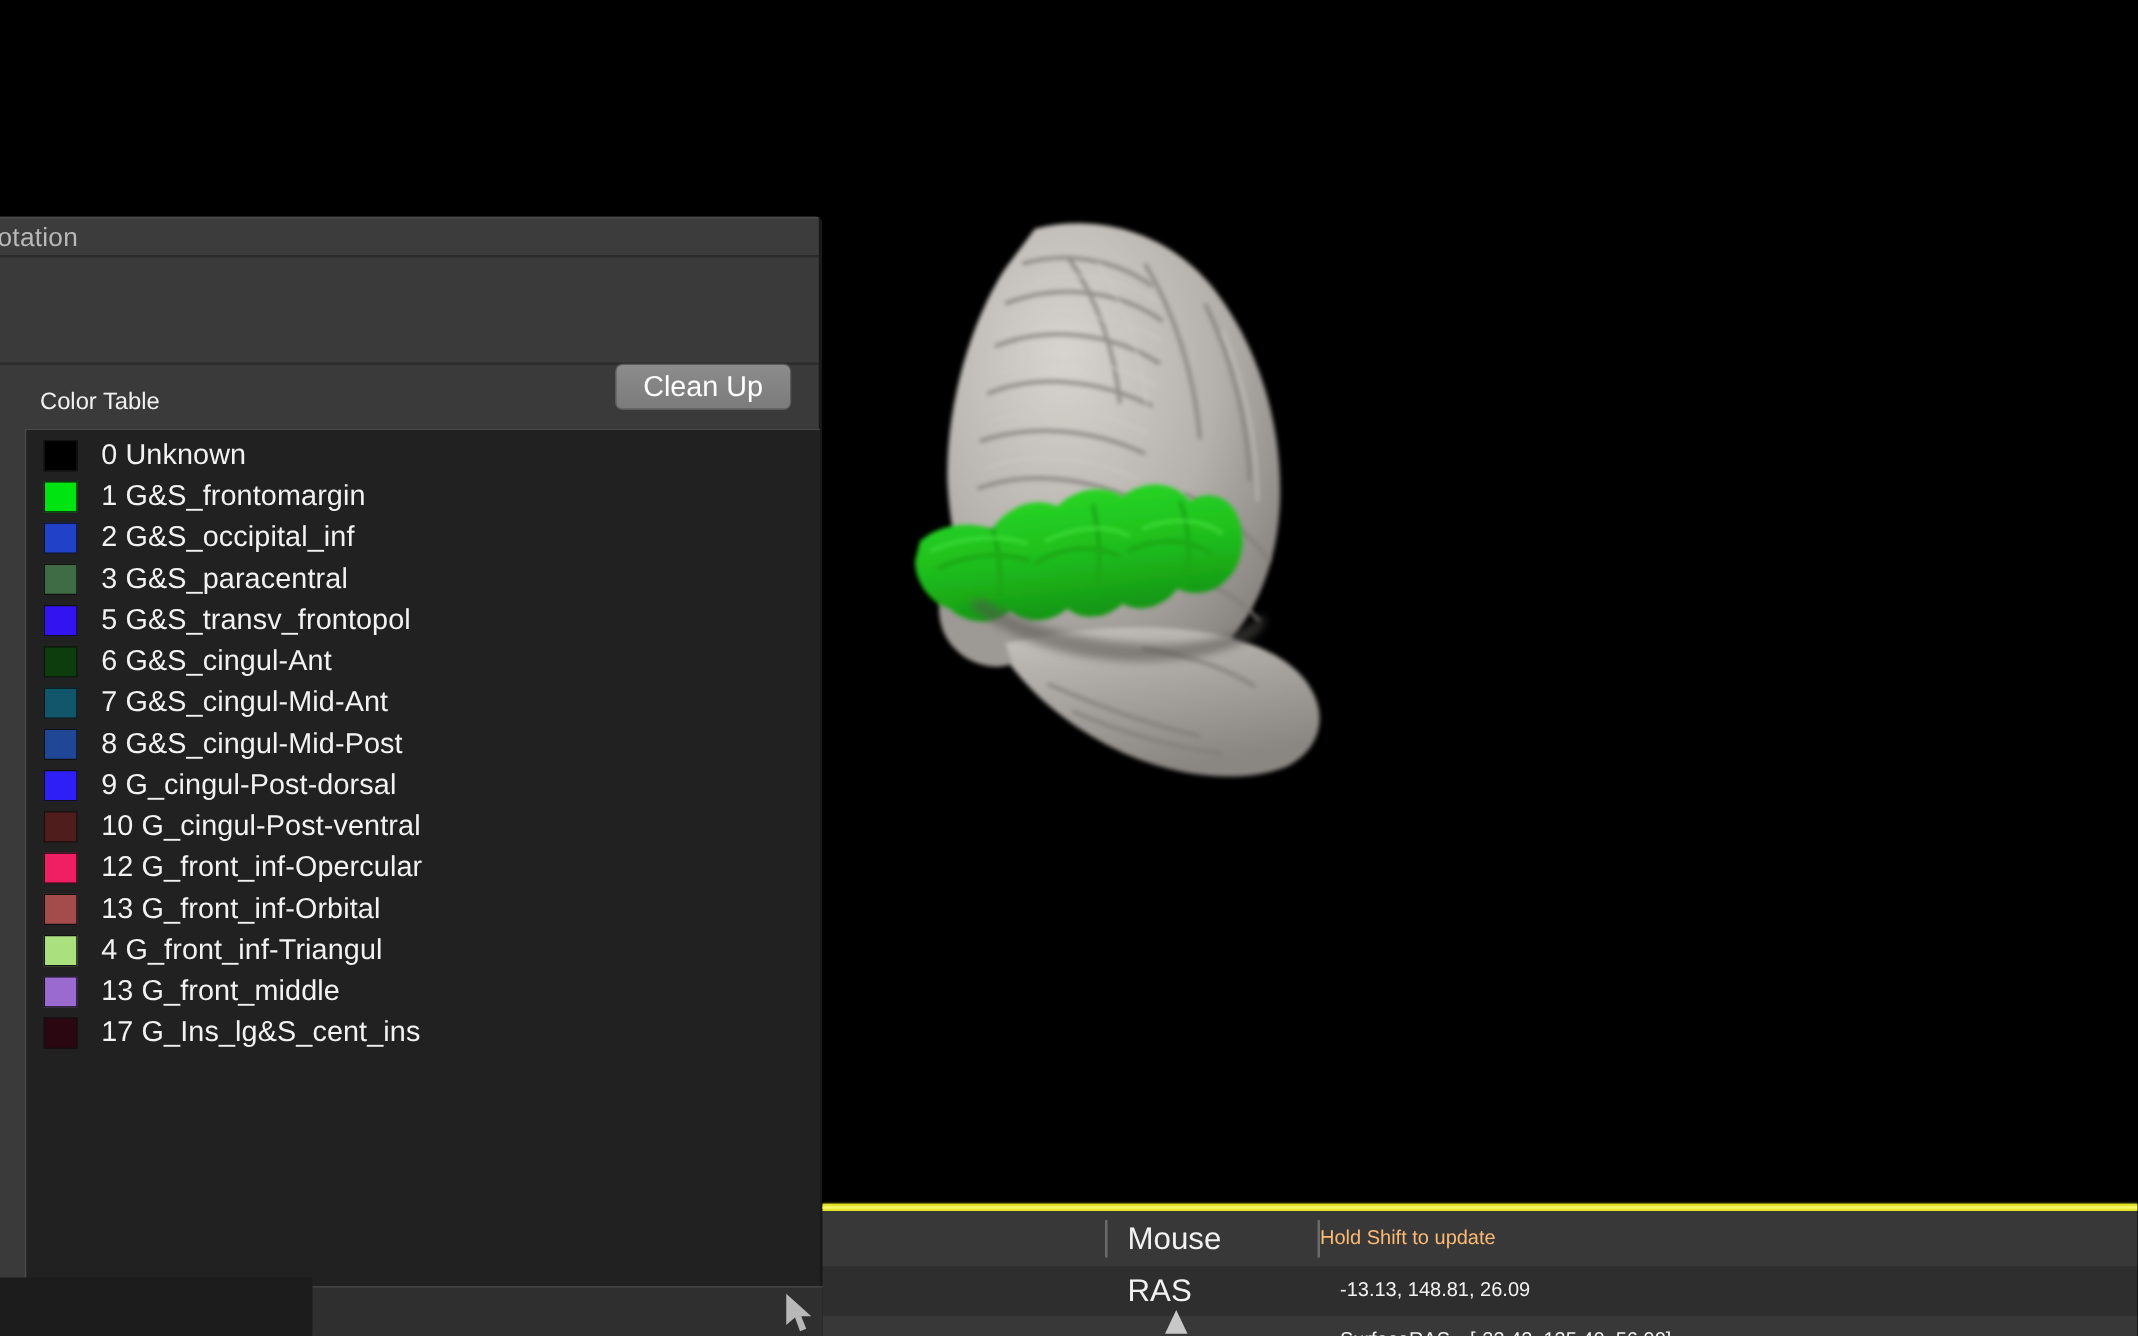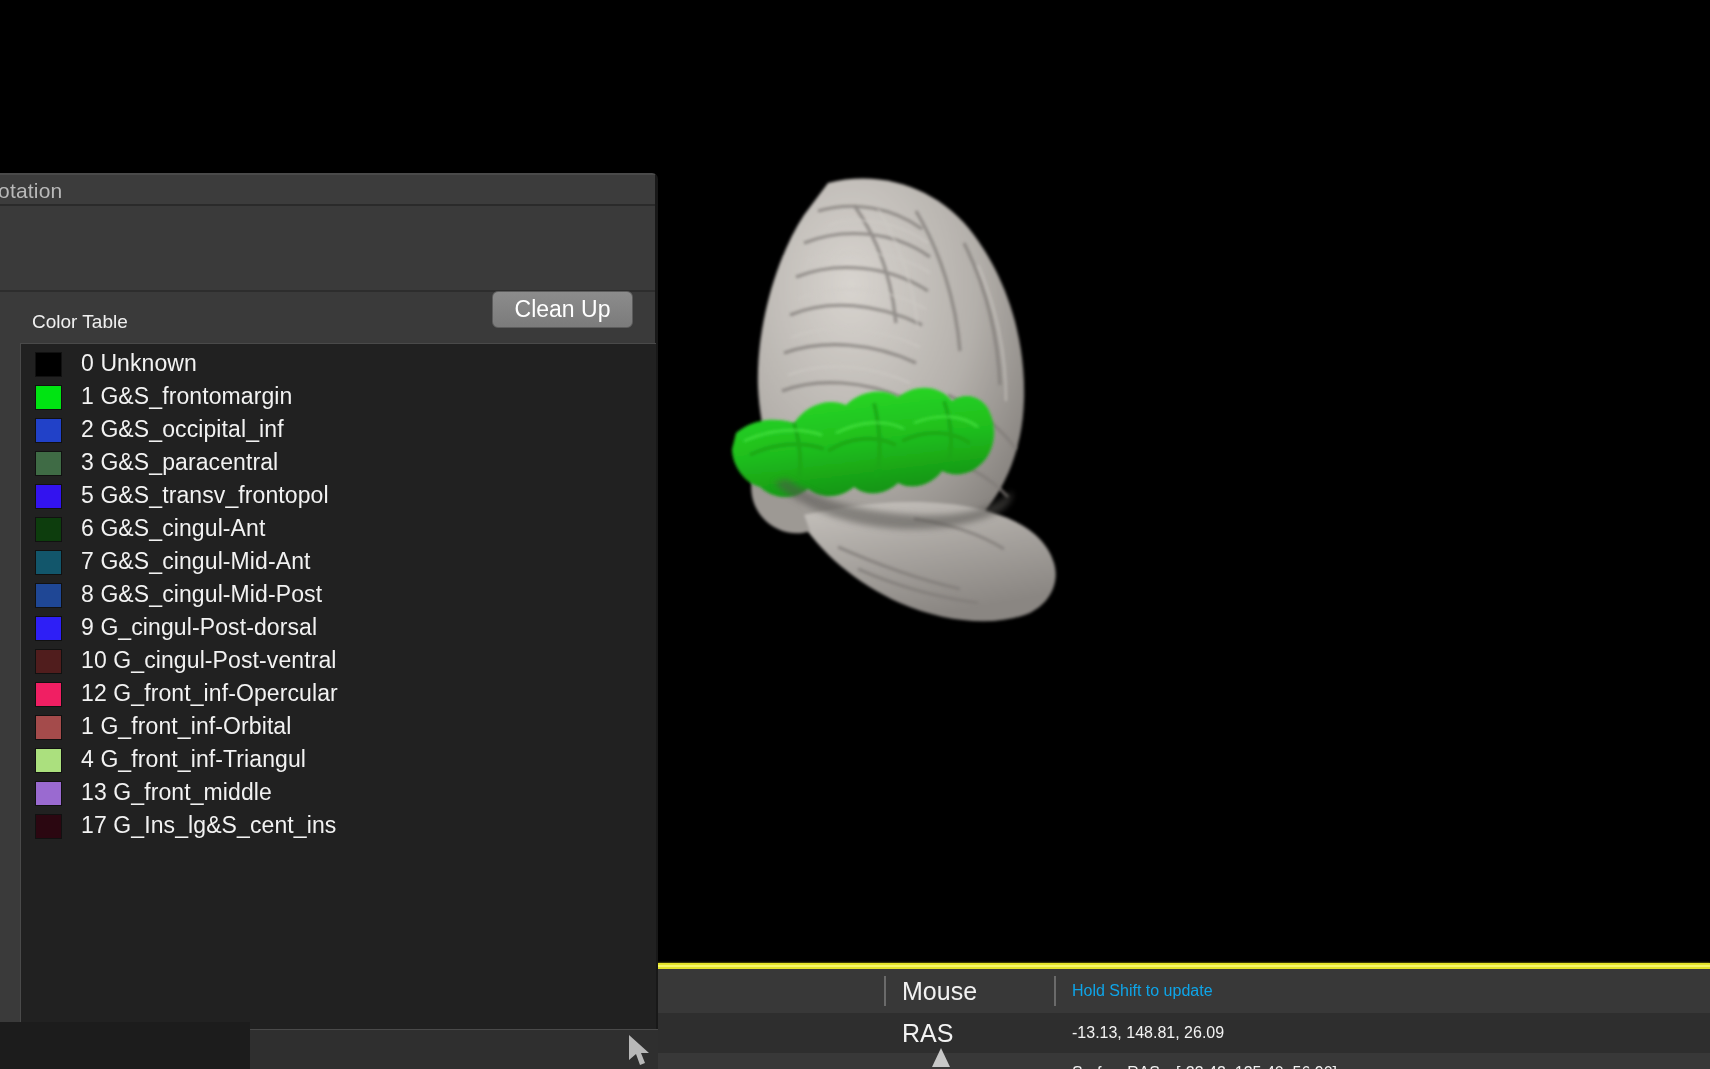--- a/index.html
+++ b/index.html
@@ -201,22 +201,22 @@
   .sb-cell-key {
     width: 168px; flex: 0 0 auto;
     padding-left: 16px; box-sizing: border-box;
     font-size: 25px; color: #f2f2f2; white-space: nowrap;
   }
   .sb-cell-val {
     padding-left: 16px; box-sizing: border-box;
     font-size: 16px; color: #f2f2f2; white-space: nowrap;
   }
   .sb-cell-hint {
-    padding-left: 16px; box-sizing: border-box;
-    font-size: 16px; color: #0ea5e9; white-space: nowrap;
+    box-sizing: border-box;
+    font-size: 16px; color: #fdba74; white-space: nowrap;
   }
 
   
   .bottom-strip {
     position: absolute;
     left: 250px;
     top: 1029px;
     width: 408px;
     height: 40px;
     background: #2f2f2f;
@@ -456,21 +456,21 @@
         <div class="ct-item">
           <div class="ct-swatch" style="background: rgb(80, 29, 29);"></div>
           <div class="ct-text">10 G_cingul-Post-ventral</div>
         </div>
         <div class="ct-item">
           <div class="ct-swatch" style="background: rgb(240, 31, 99);"></div>
           <div class="ct-text">12 G_front_inf-Opercular</div>
         </div>
         <div class="ct-item">
           <div class="ct-swatch" style="background: rgb(164, 75, 75);"></div>
-          <div class="ct-text">1 G_front_inf-Orbital</div>
+          <div class="ct-text">13 G_front_inf-Orbital</div>
         </div>
         <div class="ct-item">
           <div class="ct-swatch" style="background: rgb(171, 224, 126);"></div>
           <div class="ct-text">4 G_front_inf-Triangul</div>
         </div>
         <div class="ct-item">
           <div class="ct-swatch" style="background: rgb(154, 106, 208);"></div>
           <div class="ct-text">13 G_front_middle</div>
         </div>
         <div class="ct-item">

